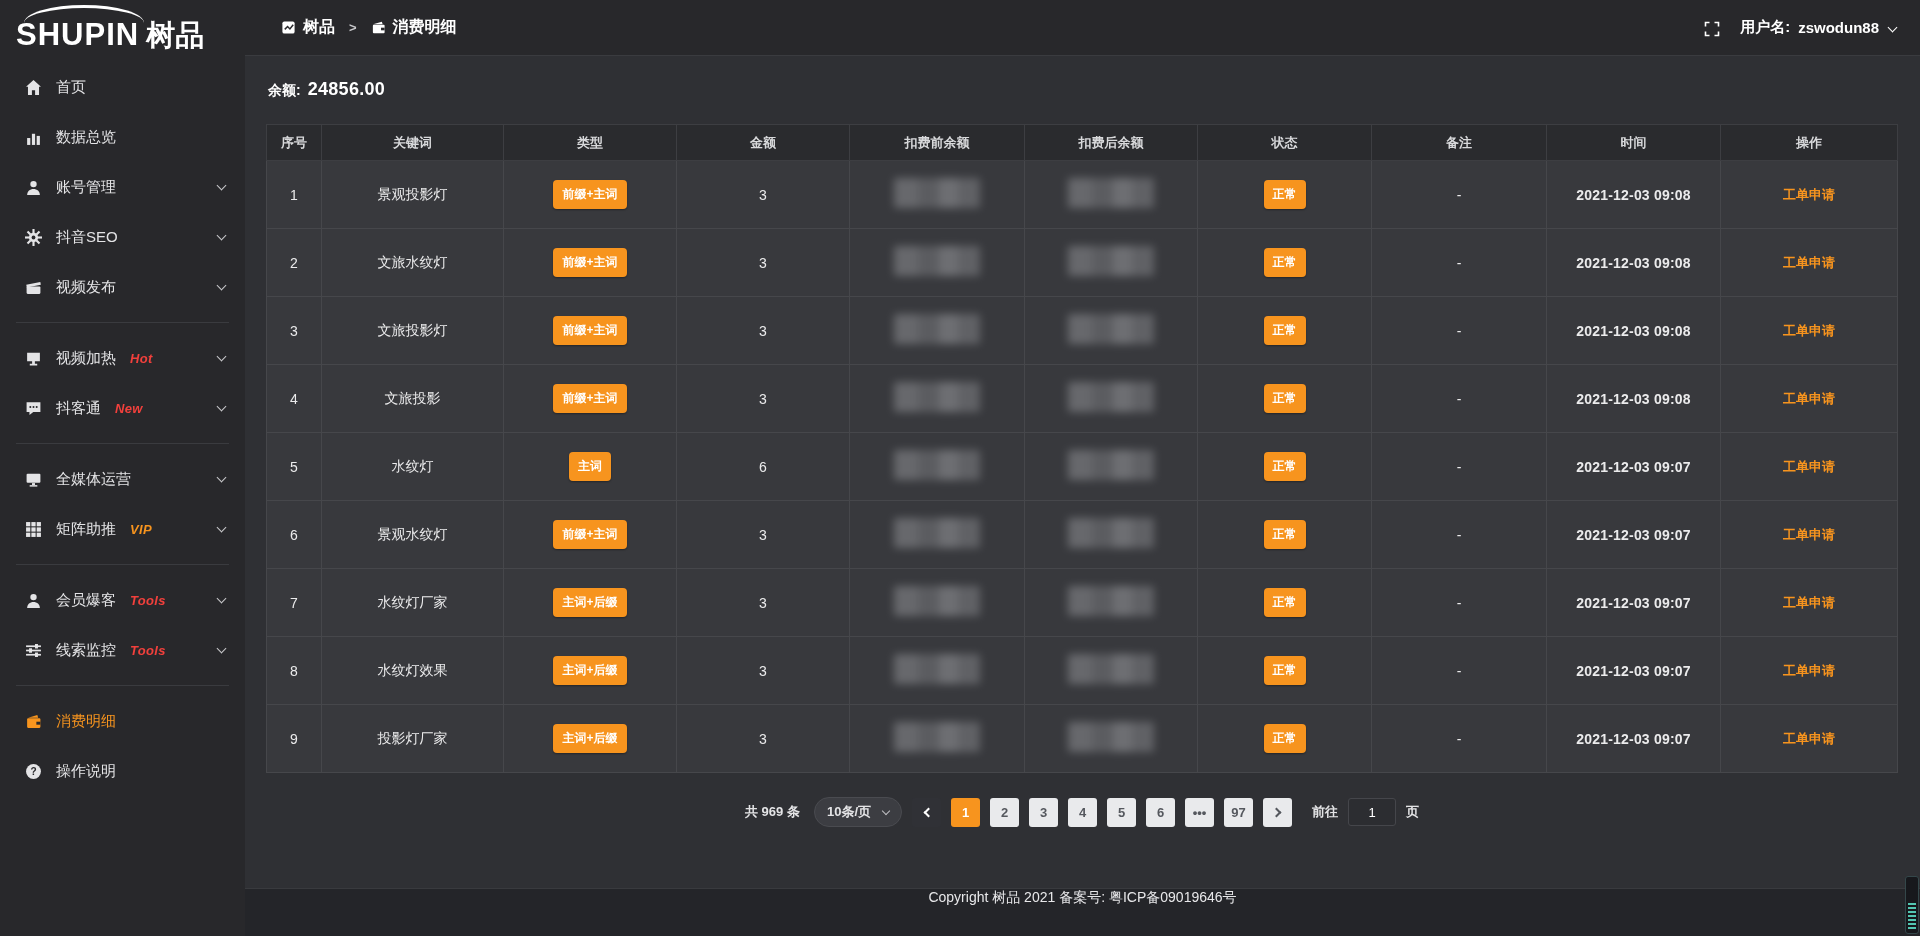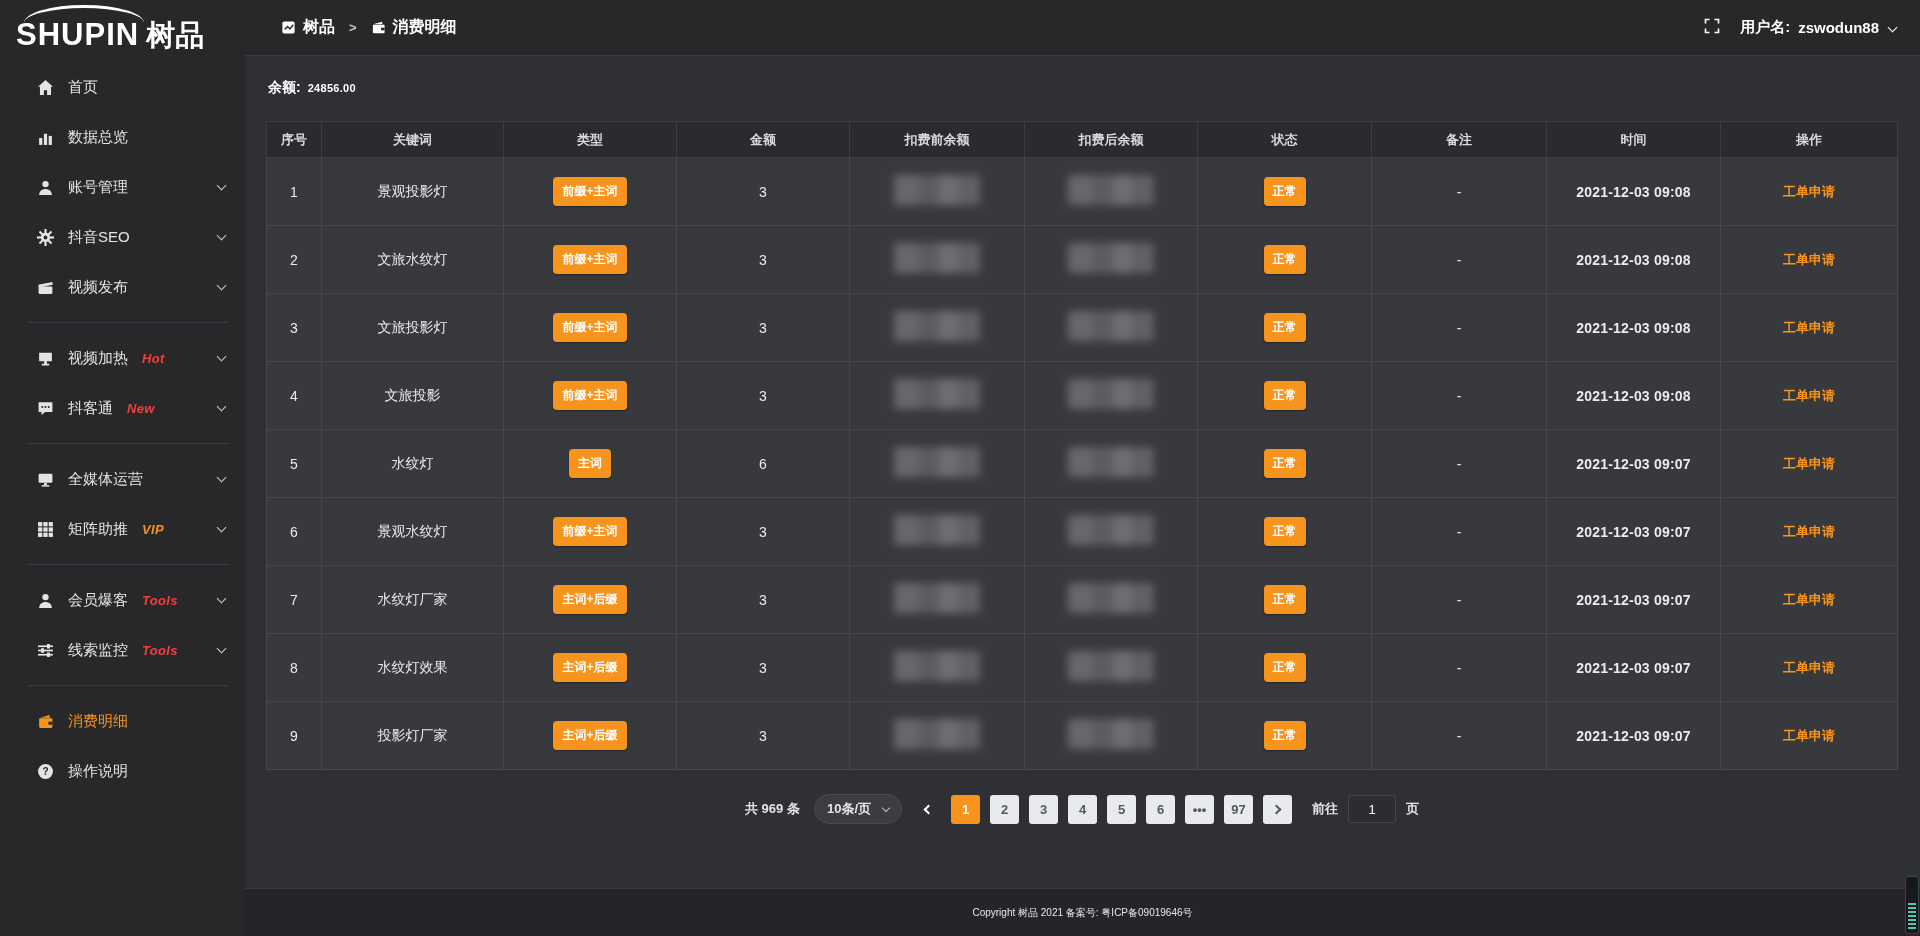--- a/index.html
+++ b/index.html
@@ -7,49 +7,49 @@
     font-family:"Liberation Sans","DejaVu Sans",sans-serif; background:#2f3034; }
   .app { position:relative; width:1920px; height:936px; background:#2f3034; overflow:hidden; }
 
   
   .sidebar { position:absolute; left:0; top:0; width:245px; height:936px; background:#28282b; z-index:5; }
   .logo { height:56px; position:relative; display:flex; align-items:flex-end; padding:0 0 6px 16px; }
   .logo-arc { position:absolute; left:24px; top:5px; width:120px; height:18px;
     border-top:3px solid #fff; border-radius:50% 50% 0 0 / 100% 100% 0 0; }
   .logo-en { color:#fff; font-size:31px; font-weight:bold; letter-spacing:1px; line-height:1; }
   .logo-cn { color:#fff; font-size:29px; font-weight:bold; margin-left:7px; line-height:1; }
-  .menu { padding-top:6px;padding-left:12px; }
+  .menu { padding-top:6px; }
   .side-item { display:flex; align-items:center; height:50px; padding:0 20px 0 24px;
     color:#e4e4e6; font-size:15px; cursor:pointer; }
   .side-item.active { color:#f7941e; }
   .s-icon { width:18px; height:18px; margin-right:14px; display:inline-flex; align-items:center; justify-content:center; }
   .s-icon svg { width:17px; height:17px; fill:currentColor; }
   .s-badge { font-size:13px; font-weight:bold; font-style:italic; margin-left:14px; letter-spacing:.3px; }
   .chev { width:7px; height:7px; border-right:1.5px solid #c9c9cc; border-bottom:1.5px solid #c9c9cc;
     transform:rotate(45deg); margin-left:auto; margin-top:-3px; }
   .side-divider { height:1px; background:#3a3b3f; margin:10px 16px; }
 
   
   .topbar { position:absolute; left:245px; right:0; top:0; height:56px; background:#28282b;
     border-bottom:1px solid #3a3b3f; display:flex; align-items:center;
     padding:0 24px 0 36px; color:#fff; z-index:4; }
   .crumbs { display:flex; align-items:center; font-size:16px; font-weight:bold; }
   .crumb { display:flex; align-items:center; gap:7px; cursor:pointer; }
   .c-icon svg { width:15px; height:15px; fill:#fff; display:block; }
   .c-sep { color:#c9c9cc; font-size:13px; margin:0 14px; font-weight:bold; }
-  .user-area { margin-left:auto; display:flex; align-items:flex-start; gap:20px; font-size:15px; font-weight:bold; }
+  .user-area { margin-left:auto; display:flex; align-items:flex-end; gap:20px; font-size:15px; font-weight:bold; }
   .fs-icon svg { width:16px; height:16px; display:block; }
   .user-name { display:flex; align-items:center; gap:8px; cursor:pointer; }
   .chev.white { border-color:#fff; margin:0 0 0 2px; }
 
   
   .content { position:absolute; left:245px; top:57px; right:0; bottom:48px;
     background:#2f3034; padding:0 22px 0 21px; }
   .balance { margin:22px 0 0 2px; color:#fff; font-size:14px; font-weight:bold; }
-  .balance .val { font-size:11px; margin-left:7px; letter-spacing:.3px; }
+  .balance .val { font-size:18px; margin-left:7px; letter-spacing:.3px; }
 
   table.data { width:100%; margin-top:24px; border-collapse:collapse; table-layout:fixed; }
   thead th { background:#2a2b2e; height:36px; color:#d8d9db; font-size:13px; font-weight:bold;
     border:1px solid #3d3e42; text-align:center; }
   tbody td { background:#38393d; height:68px; color:#ebebec; font-size:14px; text-align:center;
     border:1px solid #46474b; }
   td.t-time { font-weight:bold; letter-spacing:.2px; }
   .badge { display:inline-block; background:#f7941e; color:#fff; font-size:12px; font-weight:bold;
     padding:6px 9px; border-radius:4px; box-shadow:0 1px 2px rgba(0,0,0,.35); }
   .action-link { color:#f7941e; font-size:13px; font-weight:bold; cursor:pointer; }
@@ -71,22 +71,22 @@
   .pbtn.dark { background:#303136; color:#fff; }
   .arr { width:7px; height:7px; border-left:2px solid currentColor; border-bottom:2px solid currentColor; }
   .arr.left { transform:rotate(45deg); margin-left:3px; }
   .arr.right { transform:rotate(-135deg); margin-right:3px; }
   .goto { display:flex; align-items:center; gap:10px; margin-left:10px; font-weight:bold; }
   .goto-input { width:48px; height:28px; background:#2c2d31; border:1px solid #45464b; border-radius:3px;
     color:#fff; text-align:center; font-size:13px; font-family:inherit; }
 
   
   .footer { position:absolute; left:245px; right:0; bottom:0; height:48px; background:#242529;
-    border-top:1px solid #393a3e; display:flex; align-items:center; justify-content:center;
-    color:#e8e8ea; font-size:10px; z-index:4; }
+    border-top:1px solid #393a3e; display:flex; justify-content:center;
+    color:#e8e8ea; font-size:14px; z-index:4; }
 
   
   .side-widget { position:absolute; right:1px; bottom:2px; width:14px; height:58px; background:#17181c;
     border:1px solid #34474a; border-radius:3px; z-index:9; }
   .side-widget::after { content:""; position:absolute; left:2px; right:2px; bottom:4px; height:26px;
     background:repeating-linear-gradient(180deg,#53c7b2 0 2px,transparent 2px 4px); }
 </style>
 </head>
 <body>
 

